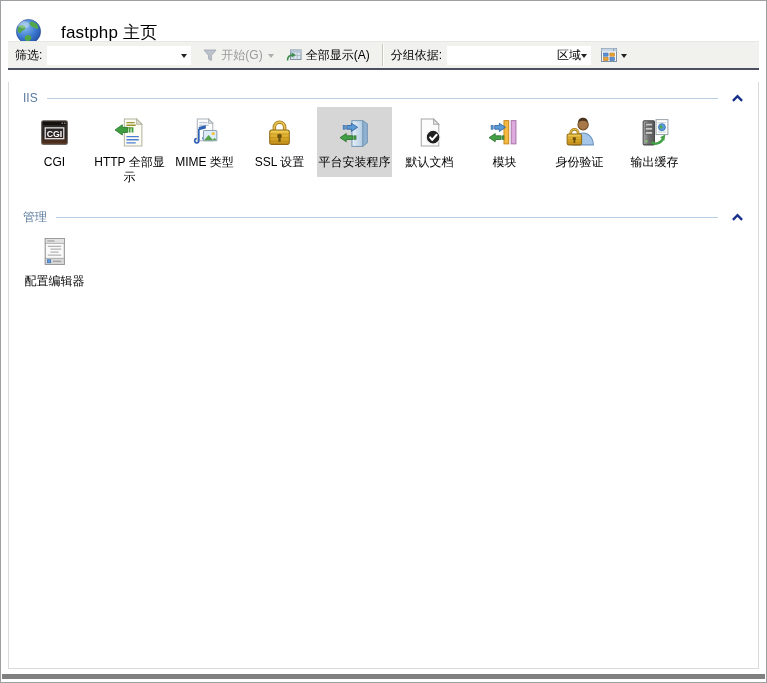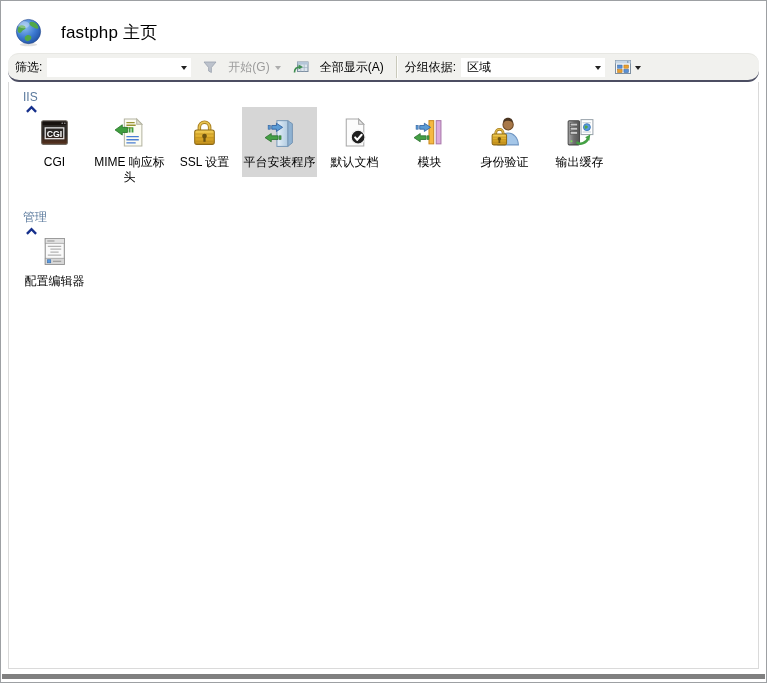--- a/index.html
+++ b/index.html
@@ -9,41 +9,41 @@
     -webkit-font-smoothing:antialiased;overflow:hidden;
   }
   .window{position:absolute;inset:0;border:1px solid #9da0a3;box-sizing:border-box;background:#fff;}
 
   
   .hdr{height:62px;display:flex;align-items:center;padding-left:12px;}
   .hdr .globe{width:31px;height:31px;}
   .hdr .title{font-size:17px;color:#000;margin-left:17px;letter-spacing:.2px;}
 
   
-  .tbar{position:absolute;left:7px;top:52px;width:751px;height:26px;background:#f1f1ee;
+  .tbar{position:absolute;left:7px;top:40px;width:751px;height:26px;background:#f1f1ee;
         border-top:1px solid #e7e7e3;border-bottom:2px solid #4c4e62;
-        display:flex;align-items:center;font-size:12px;box-sizing:content-box;border-radius:11px;}
+        display:flex;align-items:center;font-size:12px;box-sizing:content-box;}
   .tb-label{color:#000;margin:0 5px 0 7px;white-space:nowrap;}
   .combo{background:#fff;height:19px;width:134px;display:flex;align-items:center;
-         justify-content:space-between;padding:0 4px 0 6px;cursor:pointer;}
+         justify-content:flex-end;padding:0 4px 0 6px;cursor:pointer;}
   .combo .val{color:#000;}
   .arr-dn{width:0;height:0;border:3.5px solid transparent;border-top:4.5px solid #222;margin-top:4px;}
   .arr-dn.dis{border-top-color:#adadad;}
-  .tb-btn{display:flex;align-items:center;gap:11px;background:none;border:none;
+  .tb-btn{display:flex;align-items:center;gap:4px;background:none;border:none;
           font-size:12px;padding:2px 3px;cursor:pointer;white-space:nowrap;
           font-family:inherit;}
   .tb-btn.disabled{color:#9b9b9b;cursor:default;}
   .tb-sep{width:1px;height:22px;background:#c9c9bb;border-right:1px solid #fdfdfb;margin:0 7px 0 9px;}
   .mini-arr{margin-left:2px;}
 
   
   .content{position:absolute;left:7px;top:81px;width:751px;height:587px;background:#fff;
            border:1px solid #dadada;border-top:none;box-sizing:border-box;
            padding:5px 3px 0 5px;overflow:hidden;}
-  .sec-hdr{display:flex;margin:3px 10px 0 9px;height:16px;flex-direction:column;}
+  .sec-hdr{display:flex;align-items:center;margin:3px 10px 0 9px;height:16px;}
   .sec-title{color:#5b7a9d;font-size:12px;white-space:nowrap;}
   .sec-line{flex:1;height:1px;background:#b9cfe4;margin:0 11px 0 9px;}
   .sec-chev{width:16px;height:12px;display:flex;align-items:center;justify-content:center;cursor:pointer;}
 
   .tiles{display:flex;flex-wrap:wrap;align-items:flex-start;padding-left:3px;margin-top:1px;}
   .tile{width:75px;display:flex;flex-direction:column;align-items:center;
         padding:9px 0 7px;row-gap:6px;cursor:pointer;}
   .tile.selected{background:#d6d6d6;}
   .tile-icon{width:33px;height:33px;flex:0 0 auto;}
   .tile-label{font-size:12px;line-height:15px;text-align:center;color:#000;
@@ -308,23 +308,29 @@
     <svg class="tile-icon">
               <use href="#ic-cgi"></use>
             </svg>
     <div class="tile-label">CGI</div>
   </div>
 
   <div class="tile">
     <svg class="tile-icon">
               <use href="#ic-http-headers"></use>
             </svg>
-    <div class="tile-label">MIME 响应标头</div>
-  </div>
-
+    <div class="tile-label">HTTP 全部显示</div>
+  </div>
+
+  <div class="tile">
+    <svg class="tile-icon">
+              <use href="#ic-mime-types"></use>
+            </svg>
+    <div class="tile-label">MIME 类型</div>
+  </div>
 
   <div class="tile">
     <svg class="tile-icon">
               <use href="#ic-ssl-settings"></use>
             </svg>
     <div class="tile-label">SSL 设置</div>
   </div>
 
 
   <div class="tile selected">

